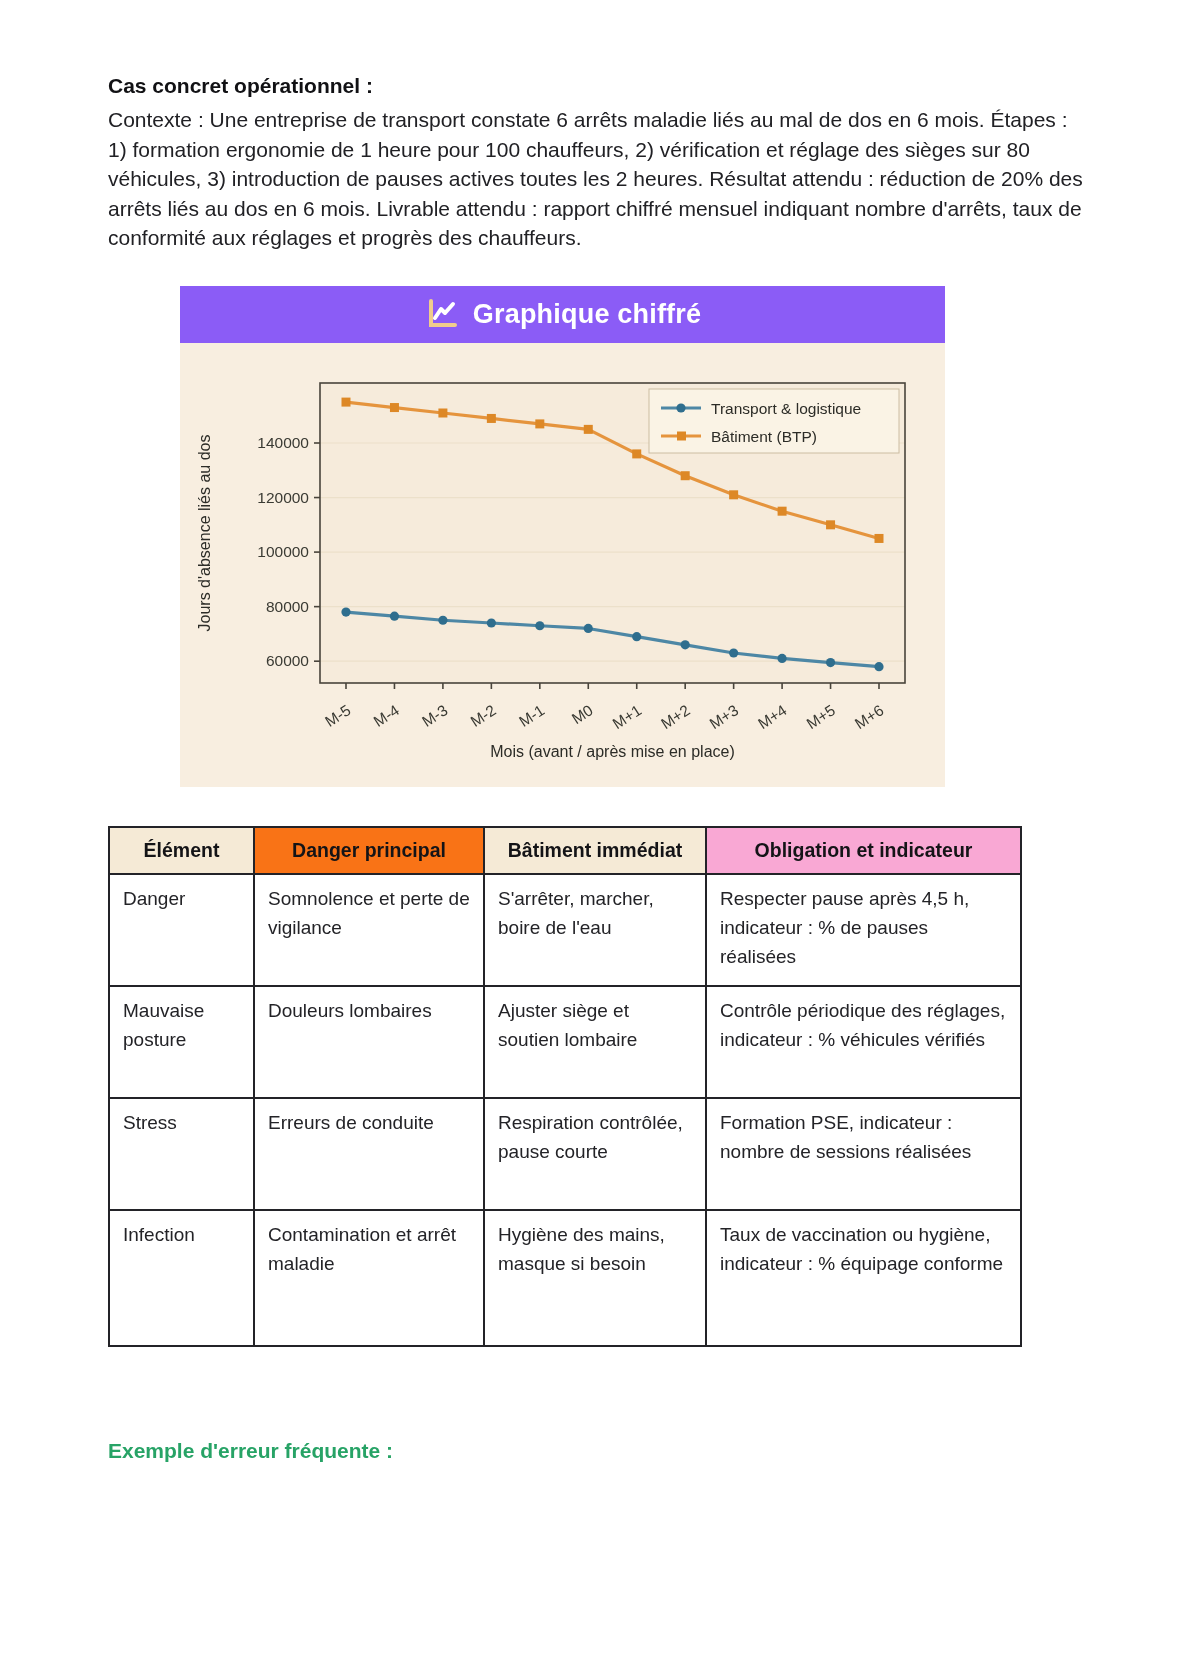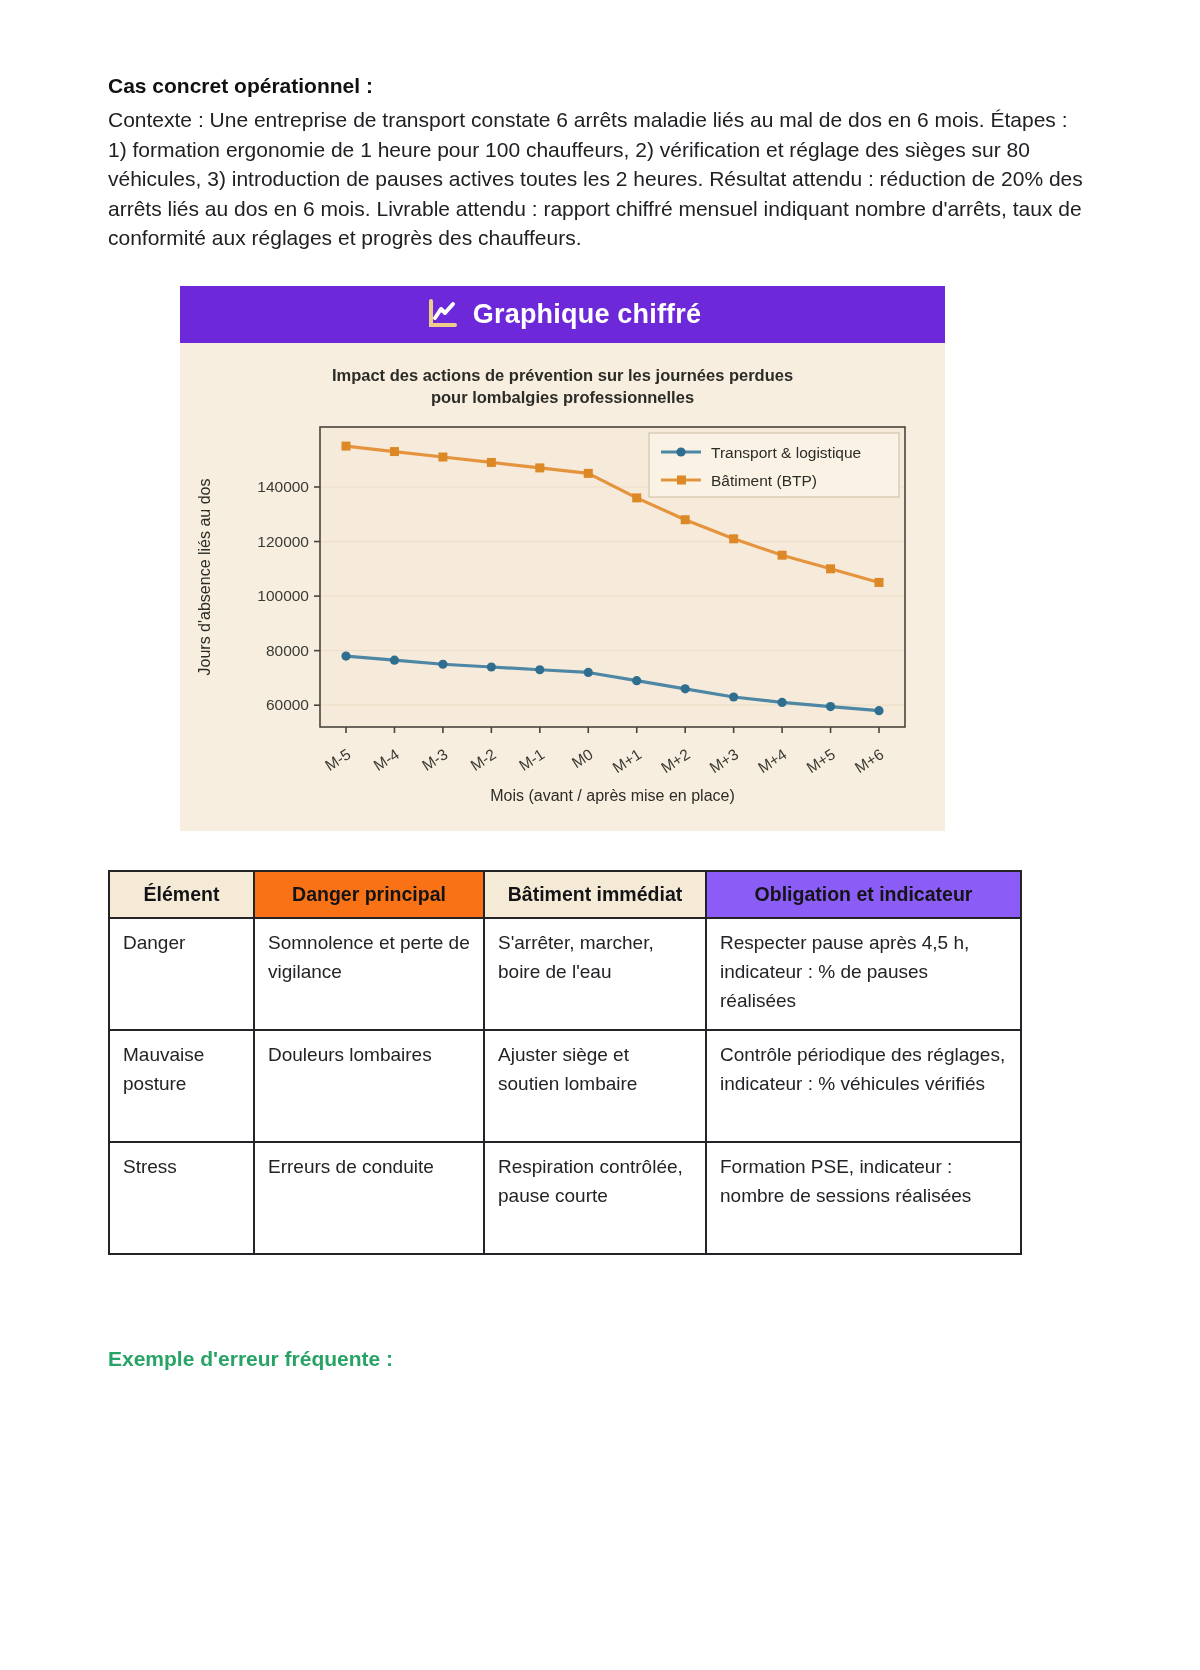--- a/index.html
+++ b/index.html
@@ -48,34 +48,30 @@
 </style>
 </head>
 <body>
 
 <div class="content">
 
   <h1 class="doc-heading">Cas concret opérationnel :</h1>
   <p class="doc-paragraph">Contexte : Une entreprise de transport constate 6 arrêts maladie liés au mal de dos en 6 mois. Étapes : 1) formation ergonomie de 1 heure pour 100 chauffeurs, 2) vérification et réglage des sièges sur 80 véhicules, 3) introduction de pauses actives toutes les 2 heures. Résultat attendu : réduction de 20% des arrêts liés au dos en 6 mois. Livrable attendu : rapport chiffré mensuel indiquant nombre d'arrêts, taux de conformité aux réglages et progrès des chauffeurs.</p>
 
   <div class="chart-panel">
-    <div class="chart-panel-header" id="panel-header" style="background: #6d28d9; margin-top: 14px;">
+    <div class="chart-panel-header" id="panel-header" style="background: #8b5cf6; margin-top: 14px;">
       <span style="display:flex;">
         <svg width="36" height="36" viewBox="0 0 36 36">
           <path d="M7 5 V29 H31" stroke="#f0cc8c" stroke-width="4" fill="none" stroke-linecap="round"></path>
           <polyline points="11,22 17,13 21,17 29,8" stroke="#ffffff" stroke-width="4" fill="none" stroke-linecap="round" stroke-linejoin="round"></polyline>
         </svg>
       </span>
       <span class="chart-panel-title">Graphique chiffré</span>
     </div>
     <div class="chart-panel-body" id="panel-body" style="background: rgb(248, 238, 224);">
-      <div class="chart-title">
-        <div>Impact des actions de prévention sur les journées perdues</div>
-        <div>pour lombalgies professionnelles</div>
-      </div>
       <div class="chart-svg-wrap">
         <svg id="chart-svg" width="765" height="392">
             <rect x="140" y="10" width="585" height="300" fill="#f6ebdb"></rect>
             <line x1="140" x2="725" y1="288.1818181818182" y2="288.1818181818182" stroke="#ece0ca" stroke-width="1.2"></line>
             <line x1="140" x2="725" y1="233.63636363636363" y2="233.63636363636363" stroke="#ece0ca" stroke-width="1.2"></line>
             <line x1="140" x2="725" y1="179.0909090909091" y2="179.0909090909091" stroke="#ece0ca" stroke-width="1.2"></line>
             <line x1="140" x2="725" y1="124.54545454545456" y2="124.54545454545456" stroke="#ece0ca" stroke-width="1.2"></line>
             <line x1="140" x2="725" y1="70" y2="70" stroke="#ece0ca" stroke-width="1.2"></line>
             <polyline points="166,239.0909090909091 214.45454545454544,243.1818181818182 262.9090909090909,247.27272727272728 311.3636363636364,250 359.8181818181818,252.72727272727272 408.27272727272725,255.45454545454544 456.72727272727275,263.6363636363636 505.1818181818182,271.8181818181818 553.6363636363636,280 602.090909090909,285.45454545454544 650.5454545454545,289.54545454545456 699,293.6363636363636" fill="none" stroke="#4d87a5" stroke-width="3.2" stroke-linejoin="round" stroke-linecap="round"></polyline>
             <circle cx="166" cy="239.0909090909091" r="4.6" fill="#2f6e8e"></circle>
@@ -157,21 +153,21 @@
       <col style="width:145px">
         <col style="width:230px">
         <col style="width:222px">
         <col style="width:315px">
     </colgroup>
     <thead>
       <tr>
         <th style="background: rgb(245, 234, 214);">Élément</th>
         <th style="background: #f97316;">Danger principal</th>
         <th style="background: rgb(245, 234, 214);">Bâtiment immédiat</th>
-        <th style="background: #8b5cf6;">Obligation et indicateur</th>
+        <th style="background: #f9a8d4;">Obligation et indicateur</th>
       </tr>
     </thead>
     <tbody>
       <tr class="row-1">
         <td>Danger</td>
         <td>Somnolence et perte de vigilance</td>
         <td>S'arrêter, marcher, boire de l'eau</td>
         <td>Respecter pause après 4,5 h, indicateur : % de pauses réalisées</td>
       </tr>
       <tr class="row-2">
@@ -179,18 +175,24 @@
         <td>Douleurs lombaires</td>
         <td>Ajuster siège et soutien lombaire</td>
         <td>Contrôle périodique des réglages, indicateur : % véhicules vérifiés</td>
       </tr>
       <tr class="row-3">
         <td>Stress</td>
         <td>Erreurs de conduite</td>
         <td>Respiration contrôlée, pause courte</td>
         <td>Formation PSE, indicateur : nombre de sessions réalisées</td>
       </tr>
+      <tr class="row-4">
+        <td>Infection</td>
+        <td>Contamination et arrêt maladie</td>
+        <td>Hygiène des mains, masque si besoin</td>
+        <td>Taux de vaccination ou hygiène, indicateur : % équipage conforme</td>
+      </tr>
     </tbody>
   </table>
 
   <div class="footer-heading" style="color: rgb(39, 163, 102);">Exemple d'erreur fréquente :</div>
 
 </div>
 
 </body></html>

